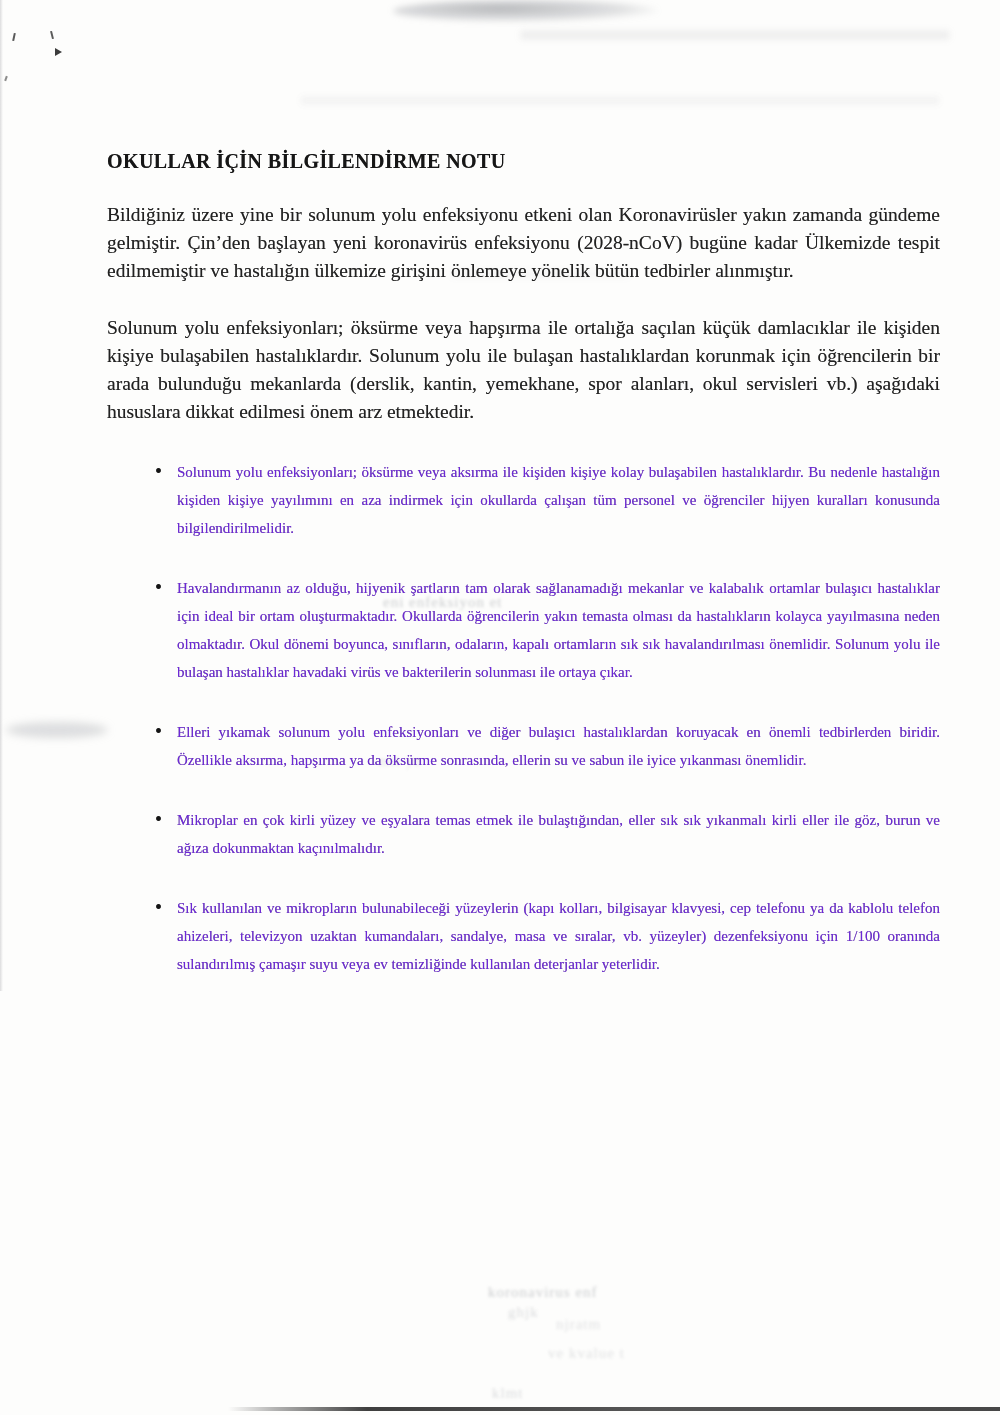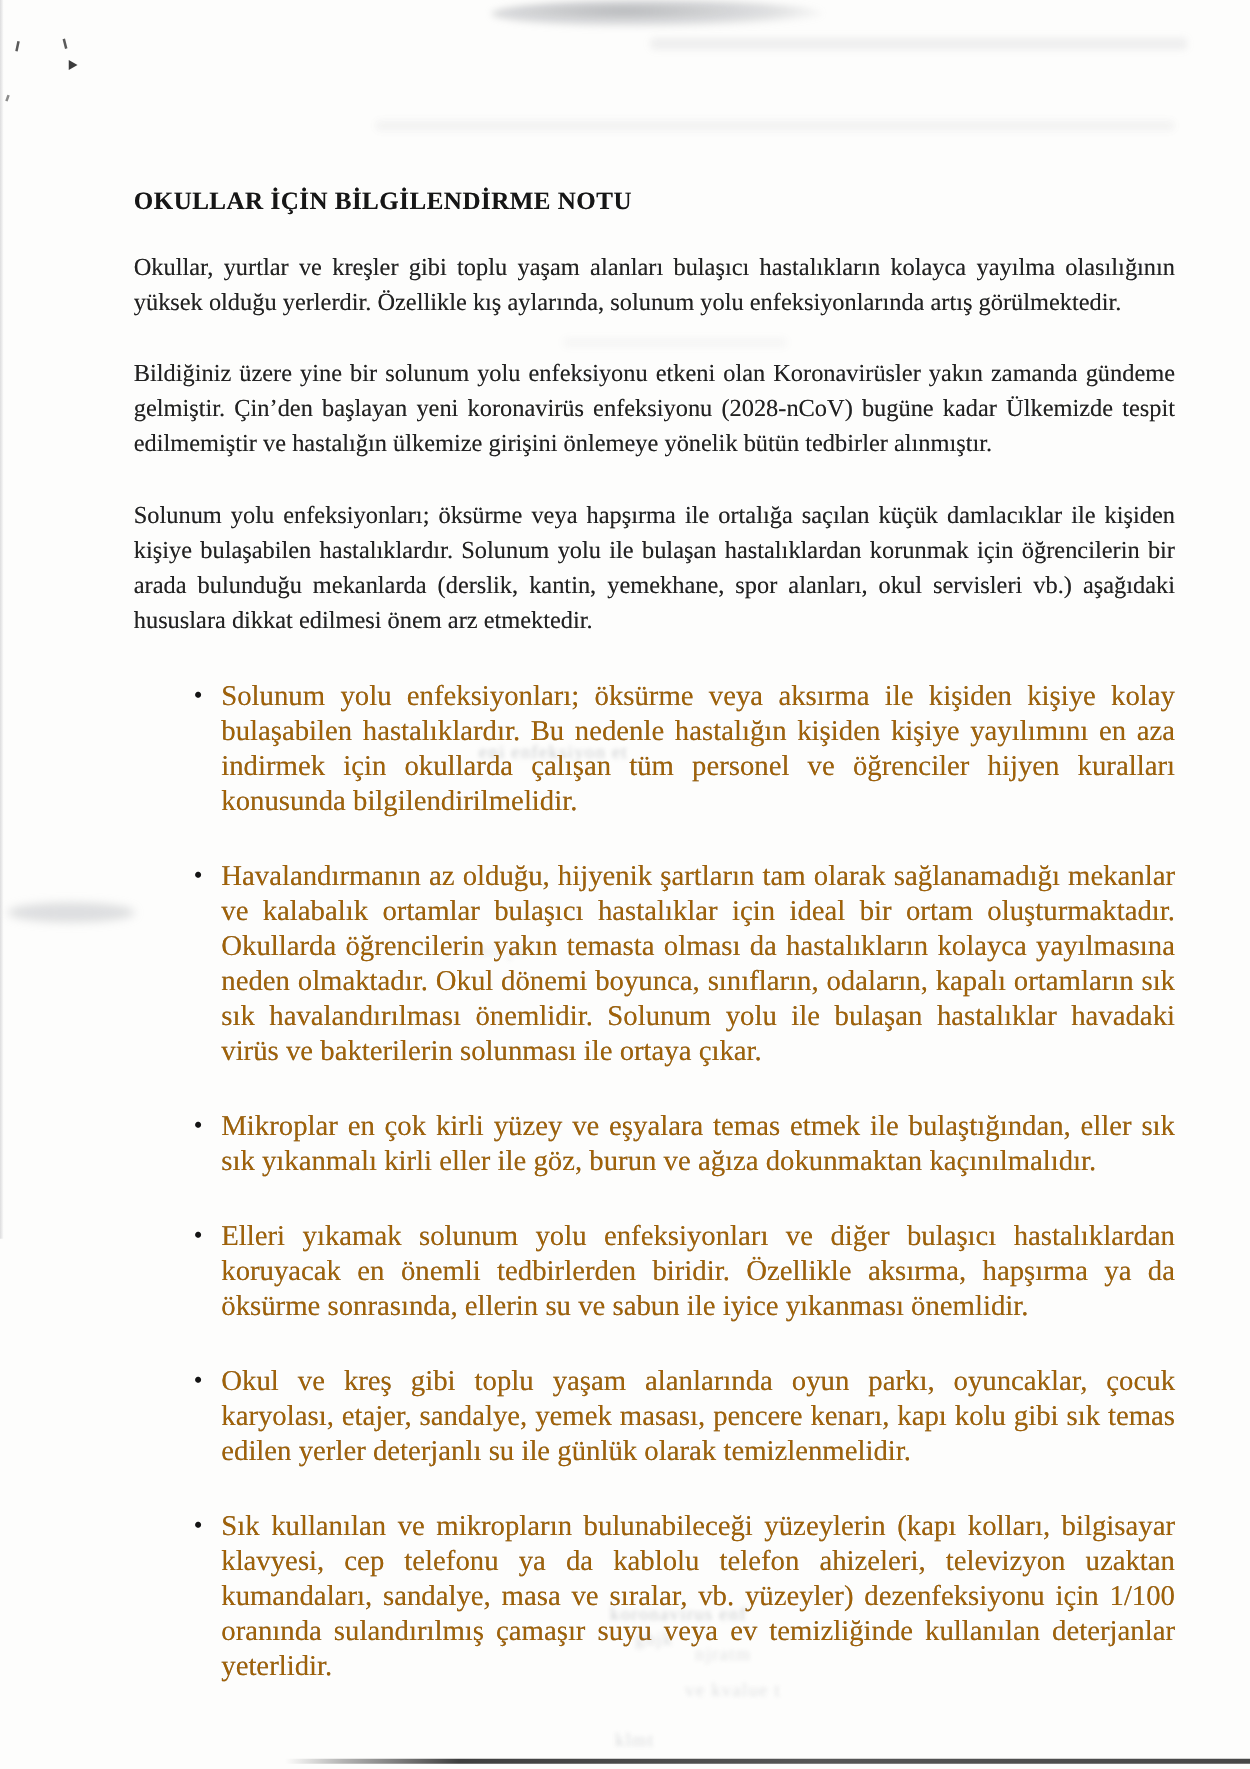--- a/index.html
+++ b/index.html
@@ -41,25 +41,25 @@
     color: #222;
     text-shadow: 0 0 0.5px rgba(30,30,30,0.5);
   }
   ul.bullet-list {
     list-style: none;
     margin-top: 3px;
   }
   ul.bullet-list li {
     position: relative;
     padding-left: 70px;
-    font-size: 23px;
+    font-size: 15px;
     line-height: 28px;
     text-align: justify;
     margin-bottom: 23px;
-    color: #a16207;
+    color: #6d28d9;
     text-shadow: 0 0 0.5px rgba(30,30,30,0.5);
     margin-top: 32px;
   }
   ul.bullet-list li::before {
     content: "•";
     position: absolute;
     left: 48px; top: -1px;
     font-size: 20px;
     color: #141414;
   }
@@ -113,32 +113,30 @@
   <div class="ghost-band gb3 artifact"></div>
   <div class="mark m1 artifact"></div>
   <div class="mark m2 artifact"></div>
   <div class="m3 artifact"></div>
   <div class="mark m4 artifact"></div>
   <div class="smudge-left artifact"></div>
 
   <div class="content">
     <div class="doc-title">OKULLAR İÇİN BİLGİLENDİRME NOTU</div>
 
-    <p class="para">Okullar, yurtlar ve kreşler gibi toplu yaşam alanları bulaşıcı hastalıkların kolayca yayılma olasılığının yüksek olduğu yerlerdir. Özellikle kış aylarında, solunum yolu enfeksiyonlarında artış görülmektedir.</p>
 
     <p class="para">Bildiğiniz üzere yine bir solunum yolu enfeksiyonu etkeni olan Koronavirüsler yakın zamanda gündeme gelmiştir. Çin’den başlayan yeni koronavirüs enfeksiyonu (2028-nCoV) bugüne kadar Ülkemizde tespit edilmemiştir ve hastalığın ülkemize girişini önlemeye yönelik bütün tedbirler alınmıştır.</p>
 
     <p class="para">Solunum yolu enfeksiyonları; öksürme veya hapşırma ile ortalığa saçılan küçük damlacıklar ile kişiden kişiye bulaşabilen hastalıklardır. Solunum yolu ile bulaşan hastalıklardan korunmak için öğrencilerin bir arada bulunduğu mekanlarda (derslik, kantin, yemekhane, spor alanları, okul servisleri vb.) aşağıdaki hususlara dikkat edilmesi önem arz etmektedir.</p>
 
     <ul class="bullet-list">
       <li>Solunum yolu enfeksiyonları; öksürme veya aksırma ile kişiden kişiye kolay bulaşabilen hastalıklardır. Bu nedenle hastalığın kişiden kişiye yayılımını en aza indirmek için okullarda çalışan tüm personel ve öğrenciler hijyen kuralları konusunda bilgilendirilmelidir.</li>
       <li>Havalandırmanın az olduğu, hijyenik şartların tam olarak sağlanamadığı mekanlar ve kalabalık ortamlar bulaşıcı hastalıklar için ideal bir ortam oluşturmaktadır. Okullarda öğrencilerin yakın temasta olması da hastalıkların kolayca yayılmasına neden olmaktadır. Okul dönemi boyunca, sınıfların, odaların, kapalı ortamların sık sık havalandırılması önemlidir. Solunum yolu ile bulaşan hastalıklar havadaki virüs ve bakterilerin solunması ile ortaya çıkar.</li>
+      <li>Elleri yıkamak solunum yolu enfeksiyonları ve diğer bulaşıcı hastalıklardan koruyacak en önemli tedbirlerden biridir. Özellikle aksırma, hapşırma ya da öksürme sonrasında, ellerin su ve sabun ile iyice yıkanması önemlidir.</li>
       <li>Mikroplar en çok kirli yüzey ve eşyalara temas etmek ile bulaştığından, eller sık sık yıkanmalı kirli eller ile göz, burun ve ağıza dokunmaktan kaçınılmalıdır.</li>
-      <li>Elleri yıkamak solunum yolu enfeksiyonları ve diğer bulaşıcı hastalıklardan koruyacak en önemli tedbirlerden biridir. Özellikle aksırma, hapşırma ya da öksürme sonrasında, ellerin su ve sabun ile iyice yıkanması önemlidir.</li>
-      <li>Okul ve kreş gibi toplu yaşam alanlarında oyun parkı, oyuncaklar, çocuk karyolası, etajer, sandalye, yemek masası, pencere kenarı, kapı kolu gibi sık temas edilen yerler deterjanlı su ile günlük olarak temizlenmelidir.</li>
       <li>Sık kullanılan ve mikropların bulunabileceği yüzeylerin (kapı kolları, bilgisayar klavyesi, cep telefonu ya da kablolu telefon ahizeleri, televizyon uzaktan kumandaları, sandalye, masa ve sıralar, vb. yüzeyler) dezenfeksiyonu için 1/100 oranında sulandırılmış çamaşır suyu veya ev temizliğinde kullanılan deterjanlar yeterlidir.</li>
     </ul>
   </div>
 
   <div class="ghost-text gt1 artifact">eni enfeksiyon et</div>
   <div class="ghost-text gt2 artifact">mit ye</div>
   <div class="ghost-text gt3 artifact">koronavirus enf</div>
   <div class="ghost-text gt4 artifact">ghjk</div>
   <div class="ghost-text gt5 artifact">njratm</div>
   <div class="ghost-text gt6 artifact">ve kvalue t</div>

